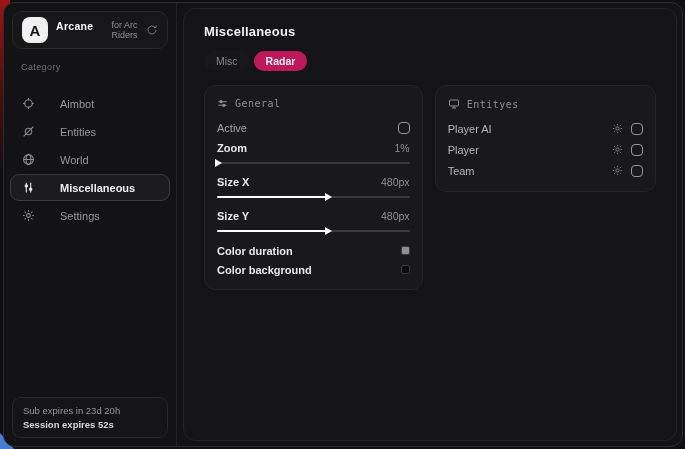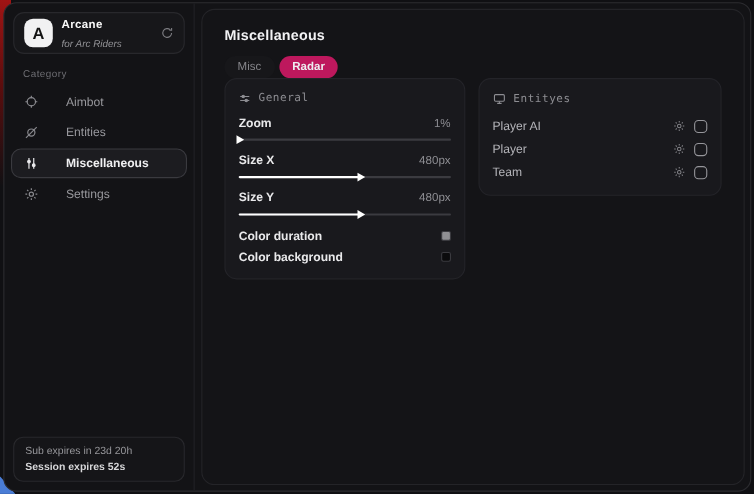--- a/index.html
+++ b/index.html
@@ -12,26 +12,26 @@
   .window { position:absolute; inset:2px 2px 2px 3px; background:#131316;
     border:1px solid #2c2c30; border-radius:12px; overflow:hidden; }
 
   
   .sidebar { position:absolute; left:0; top:0; bottom:0; width:173px;
     border-right:1px solid #222226; }
   .logo-card { margin:8px; height:38px; display:flex; align-items:center; gap:8px;
     padding:0 9px; border:1px solid #28282c; border-radius:10px; background:#17171a; }
   .logo-badge { width:26px; height:26px; background:#f1f1f2; border-radius:8px;
     display:grid; place-items:center; color:#141414; font-weight:bold; font-size:15px; flex:0 0 auto; }
-  .app-meta { display:flex; flex-direction:column; gap:7px; }
+  .app-meta { display:flex; flex-direction:row; gap:18px; }
   .app-name { font-size:10.5px; font-weight:bold; color:#fafafa; letter-spacing:.3px; }
-  .app-sub { font-size:9px; color:#929296;font-style:italic; }
+  .app-sub { font-size:9px; color:#929296; }
   .icon-btn { margin-left:auto; color:#7c7c81; display:flex; cursor:pointer; }
 
-  .category-label { margin:13px 0 7px 17px; font-size:9px; color:#6e6e73; letter-spacing:.4px; }
+  .category-label { margin:13px 0 18px 17px; font-size:9px; color:#6e6e73; letter-spacing:.4px; }
   .menu { padding:0 6px; }
   .menu-item { height:27px; display:flex; align-items:center; gap:25px; padding:0 11px;
     border-radius:9px; border:1px solid transparent; color:#98989d; font-size:11px;
     margin-bottom:1px; cursor:pointer; }
   .menu-item .mi-icon { display:flex; color:#8a8a8f; }
   .menu-item.active { border-color:#3a3a3f; background:#1c1c20; color:#f0f0f2; font-weight:bold; }
   .menu-item.active .mi-icon { color:#e9e9ec; }
 
   .sidebar-footer { position:absolute; left:8px; right:8px; bottom:8px;
     border:1px solid #28282c; border-radius:9px; background:#151518; padding:7px 10px; }
@@ -41,21 +41,21 @@
   
   .main-wrap { position:absolute; left:173px; top:0; right:0; bottom:0; }
   .main-panel { position:absolute; inset:5px 5px 5px 6px; border:1px solid #242428;
     border-radius:12px; background:#141417; padding:15px 20px; }
   .page-title { font-size:13px; font-weight:bold; color:#f2f2f4; letter-spacing:.2px; }
   .tabbar { margin-top:12px; display:flex; gap:4px; }
   .tab { font-size:10.5px; padding:4px 12px; border-radius:13px; color:#85858a;
     background:#17171a; cursor:pointer; }
   .tab.active { background:#be185d; color:#ededf0; font-weight:bold; }
 
-  .panels-row { display:flex; gap:12px; align-items:flex-start;justify-content:flex-end; }
+  .panels-row { display:flex; gap:12px; margin-top:14px; align-items:flex-start;justify-content:flex-end; }
   .panel { background:#19191d; border:1px solid #242429; border-radius:11px; padding:10px 12px; }
   .panel.general { width:235px; }
   .panel.entities { width:238px; }
   .panel-header { display:flex; align-items:center; gap:7px; color:#8d8d92;
     font-family:"DejaVu Sans Mono", monospace; font-size:10px; letter-spacing:.5px; margin:2px 0 8px; }
 
   .g-row { height:22px; display:flex; align-items:center; justify-content:space-between; }
   .lbl-dim { color:#a3a3a8; font-size:11px; }
   .lbl-bright { color:#e9e9eb; font-size:11px; font-weight:600; }
   .val { color:#8e8e93; font-size:10.5px; }
@@ -119,20 +119,30 @@
       <div class="menu-item">
         <span class="mi-icon">
           <svg width="13" height="13" viewBox="0 0 24 24" fill="none" stroke="currentColor" stroke-width="2">
             <circle cx="12" cy="12" r="6"></circle>
               <line x1="3" y1="21" x2="21" y2="3"></line>
           </svg>
         </span>
         <span>Entities</span>
       </div>
 
+      <div class="menu-item">
+        <span class="mi-icon">
+          <svg width="13" height="13" viewBox="0 0 24 24" fill="none" stroke="currentColor" stroke-width="2">
+            <circle cx="12" cy="12" r="9"></circle>
+              <line x1="3" y1="12" x2="21" y2="12"></line>
+              <ellipse cx="12" cy="12" rx="4.5" ry="9"></ellipse>
+          </svg>
+        </span>
+        <span>World</span>
+      </div>
 
       <div class="menu-item active">
         <span class="mi-icon">
           <svg width="13" height="13" viewBox="0 0 24 24" fill="none" stroke="currentColor" stroke-width="2">
             <line x1="8" y1="3" x2="8" y2="21"></line>
               <line x1="16" y1="3" x2="16" y2="21"></line>
             <circle cx="8" cy="9" r="2.2" fill="currentColor"></circle>
               <circle cx="16" cy="15" r="2.2" fill="currentColor"></circle>
           </svg>
         </span>
@@ -176,20 +186,24 @@
               <svg width="11" height="11" viewBox="0 0 24 24" fill="none" stroke="currentColor" stroke-width="2.2">
                 <line x1="3" y1="8" x2="21" y2="8"></line>
                   <line x1="3" y1="16" x2="21" y2="16"></line>
                 <circle cx="9" cy="8" r="2.4" fill="currentColor"></circle>
                   <circle cx="15" cy="16" r="2.4" fill="currentColor"></circle>
               </svg>
             </span>
             <span>General</span>
           </div>
 
+          <div class="g-row">
+            <span class="lbl-dim">Active</span>
+            <span class="checkbox"></span>
+          </div>
 
 
           <div class="g-row" style="height:18px">
             <span class="lbl-bright">Zoom</span>
             <span class="val">1%</span>
           </div>
           <div class="slider">
             <div class="fill" style="width: 0%;"></div>
             <div class="handle" style="left: calc(0% - 2px);"></div>
           </div>

